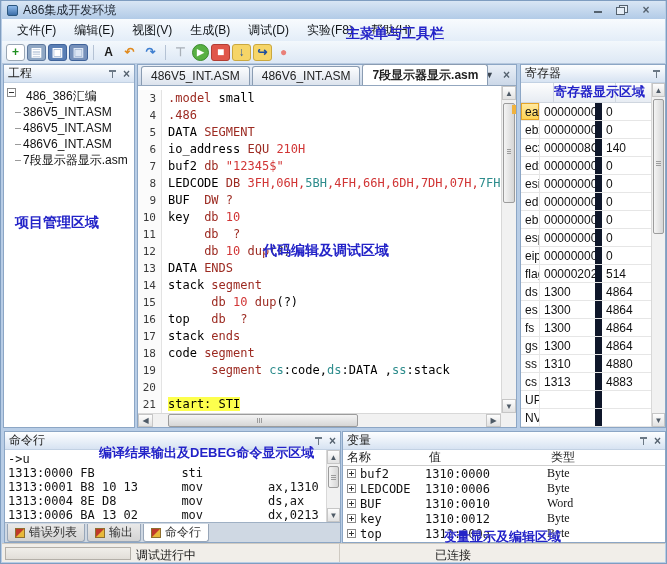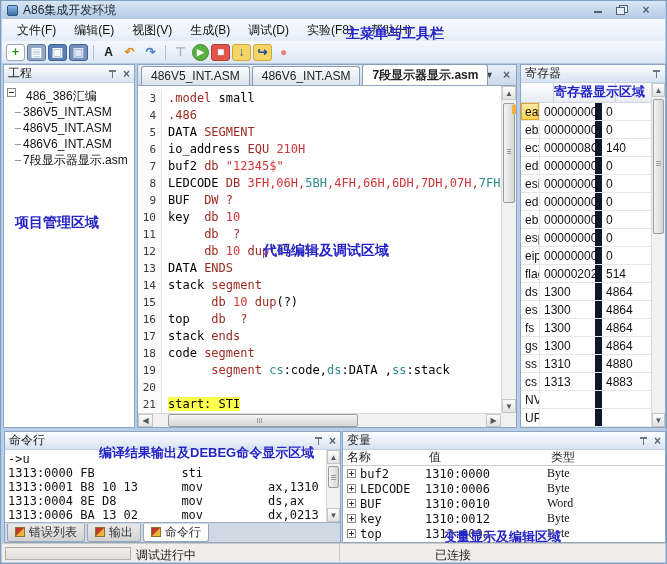--- a/index.html
+++ b/index.html
@@ -90,21 +90,21 @@
   .regthumb{position:absolute;left:1px;right:1px;top:16px;height:135px;background:linear-gradient(90deg,#f4f4f4,#d6d6d6);border:1px solid #9c9c9c;border-radius:2px}
   .regthumb::after{content:"";position:absolute;left:2px;right:2px;top:46%;height:5px;background:repeating-linear-gradient(#9c9c9c 0 1px,transparent 1px 2px)}
 
   
   #cmdpanel{left:3px;top:430px;width:337px;height:112px}
   .cmdbody{position:absolute;top:18px;left:0;right:14px;bottom:20px;background:#fff;font-family:"DejaVu Sans Mono",monospace;font-size:12px;line-height:14px;padding:2px 0 0 3px;white-space:pre;overflow:hidden}
   .cmdscroll{position:absolute;right:0;top:18px;bottom:20px;width:14px;background:#f1f1f1;border-left:1px solid #d8d8d8}
   .cmdscroll .sbtn{width:100%}
   .cmdthumb{position:absolute;left:1px;right:1px;top:16px;height:22px;background:linear-gradient(90deg,#f4f4f4,#d6d6d6);border:1px solid #9c9c9c;border-radius:2px}
   .cmdthumb::after{content:"";position:absolute;left:2px;right:2px;top:8px;height:5px;background:repeating-linear-gradient(#9c9c9c 0 1px,transparent 1px 2px)}
-  .cmdtabs{position:absolute;left:0;right:0;bottom:0;height:20px;background:#cfd8e3;border-top:1px solid #9fb0c4;display:flex;align-items:center;padding-left:2px}
+  .cmdtabs{position:absolute;left:0;right:0;bottom:0;height:20px;background:#cfd8e3;border-top:1px solid #9fb0c4;display:flex;align-items:flex-end;padding-left:2px}
   .btab{height:18px;display:flex;align-items:center;gap:4px;padding:0 7px;border:1px solid #98a6b8;border-top:none;border-radius:0 0 3px 3px;background:linear-gradient(#e9e9e9,#d3d3d3);margin-right:2px;color:#333;white-space:nowrap}
   .btab.active{background:#fff;font-weight:normal}
   .gridicon{width:10px;height:10px;flex:none;border:1px solid #8e6f2f;background:linear-gradient(135deg,#c0392b 48%,#e7b83a 52%)}
 
   
   #varspanel{left:341px;top:430px;width:324px;height:112px}
   .varhead{height:16px;display:flex;border-bottom:1px solid #cfcfcf;align-items:center}
   .vh{padding-left:4px;color:#222}
   .vh-name{width:82px}.vh-val{width:122px}.vh-type{flex:1}
   .varrow{height:15px;display:flex;align-items:center}
@@ -326,26 +326,26 @@
             <span class="rc rc-name">ss</span>
             <span class="rc rc-hex">1310</span>
             <span class="rc rc-dec">4880</span>
           </div>
           <div class="regrow">
             <span class="rc rc-name">cs</span>
             <span class="rc rc-hex">1313</span>
             <span class="rc rc-dec">4883</span>
           </div>
           <div class="regrow">
-            <span class="rc rc-name">NV</span>
+            <span class="rc rc-name">UP</span>
             <span class="rc rc-hex"></span>
             <span class="rc rc-dec"></span>
           </div>
           <div class="regrow">
-            <span class="rc rc-name">UP</span>
+            <span class="rc rc-name">NV</span>
             <span class="rc rc-hex"></span>
             <span class="rc rc-dec"></span>
           </div>
         </div>
     </div>
     <div class="regscroll">
       <div class="sbtn">▲</div>
       <div class="regthumb"></div>
       <div class="sbtn vbot" style="position:absolute;bottom:0;left:0;right:0">▼</div>
     </div>

